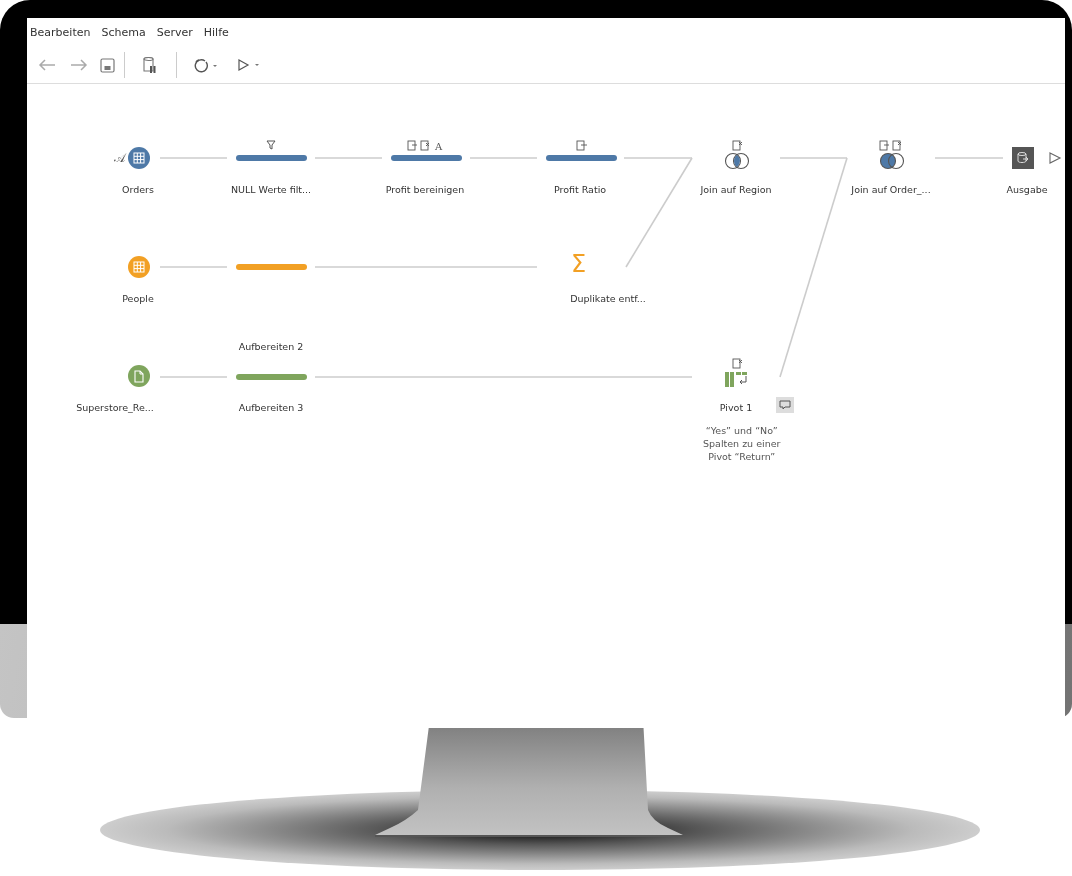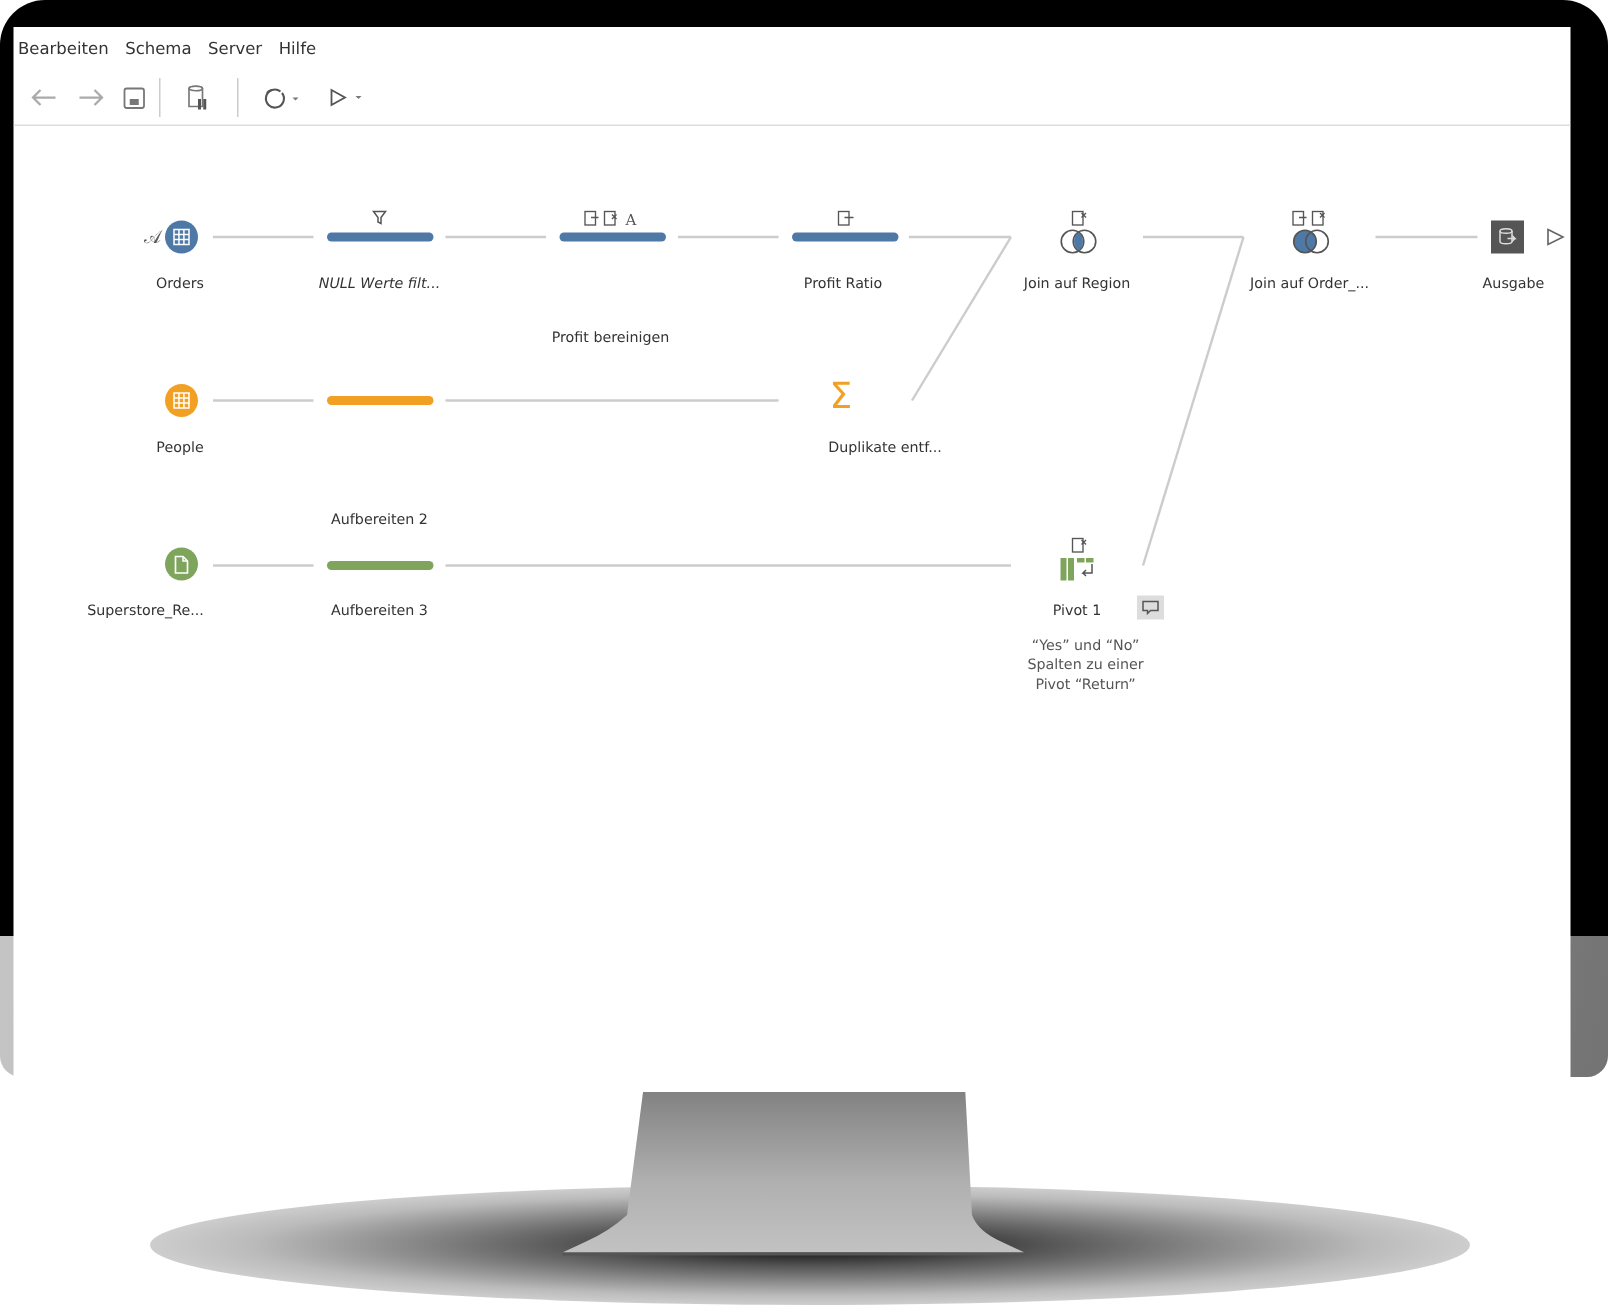--- a/index.html
+++ b/index.html
@@ -1,18 +1,18 @@
 <!DOCTYPE html>
 <html><head>
 <meta charset="utf-8">
 <style>
   html,body{margin:0;padding:0;background:#fff;}
   body{width:1072px;height:876px;position:relative;overflow:hidden;font-family:"DejaVu Sans","Liberation Sans",sans-serif;}
   .bezel{position:absolute;left:0;top:0;width:1072px;height:624px;background:#000;border-radius:30px 30px 0 0;}
-  .screen{position:absolute;left:9px;top:18px;width:1038px;height:710px;background:#fff;overflow:hidden;}
+  .screen{position:absolute;left:27px;top:18px;width:1038px;height:710px;background:#fff;overflow:hidden;}
   .chin{position:absolute;left:0;top:624px;width:1072px;height:94px;border-radius:0 0 14px 14px;
         background:linear-gradient(100deg,#c4c4c4 0%,#b0b0b0 40%,#8e8e8e 75%,#737373 100%);}
   .shadow{position:absolute;left:100px;top:790px;width:880px;height:80px;border-radius:50%;
           background:radial-gradient(ellipse at center,#000 0%,#555 25%,#bbb 60%,rgba(255,255,255,0) 100%);}
   .neck{position:absolute;left:0;top:718px;width:1072px;height:130px;}
   .menubar{position:absolute;left:0;top:0;height:28px;display:flex;align-items:center;font-size:11px;color:#333;}
   .menubar span{margin-left:3px;margin-right:8px;cursor:default;}
   .toolbar{position:absolute;left:0;top:30px;width:100%;height:35px;border-bottom:1px solid #ddd;}
   .tb{position:absolute;top:4px;height:26px;display:flex;align-items:center;justify-content:center;color:#777;}
   .sep{position:absolute;top:4px;width:1px;height:26px;background:#ccc;}
@@ -125,35 +125,35 @@
           </svg>
       </div>
       <div class="label" style="left:111px;top:100px;">Orders</div>
     </div>
 
     <div>
       <svg class="small-ico" style="left:239px;top:56px;" width="10" height="10" viewBox="0 0 10 10">
           <path d="M1 1h8L6 5v4L4 8V5z" stroke="#555" fill="none" stroke-width="1"></path>
         </svg>
       <div class="bar" style="left:209px;top:71px;width:71px;background:#4e79a7;"></div>
-      <div class="label" style="left:244px;top:100px;font-style:italic;">NULL Werte filt...</div>
+      <div class="label" style="left:244px;top:100px;">NULL Werte filt...</div>
     </div>
 
     <div>
       <svg class="small-ico" style="left:380px;top:56px;" width="40" height="11" viewBox="0 0 40 11">
         <g stroke="#555" fill="none" stroke-width="0.9">
             <rect x="1" y="1" width="7" height="9"></rect>
             <line x1="5" y1="5" x2="10" y2="5"></line>
             <rect x="14" y="1" width="7" height="9"></rect>
             <path d="M19 3l3 3M22 3l-3 3"></path>
           </g>
         <text x="28" y="10" font-size="10" fill="#555" font-family="DejaVu Serif, serif">A</text>
       </svg>
       <div class="bar" style="left:364px;top:71px;width:71px;background:#4e79a7;"></div>
-      <div class="label" style="left:398px;top:100px;margin-top:36px;">Profit bereinigen</div>
+      <div class="label" style="left:398px;top:100px;">Profit bereinigen</div>
     </div>
 
     <div>
       <svg class="small-ico" style="left:549px;top:56px;" width="12" height="11" viewBox="0 0 12 11">
           <g stroke="#555" fill="none" stroke-width="0.9">
             <rect x="1" y="1" width="7" height="9"></rect>
             <line x1="5" y1="5" x2="11" y2="5"></line>
           </g>
         </svg>
       <div class="bar" style="left:519px;top:71px;width:71px;background:#4e79a7;"></div>

